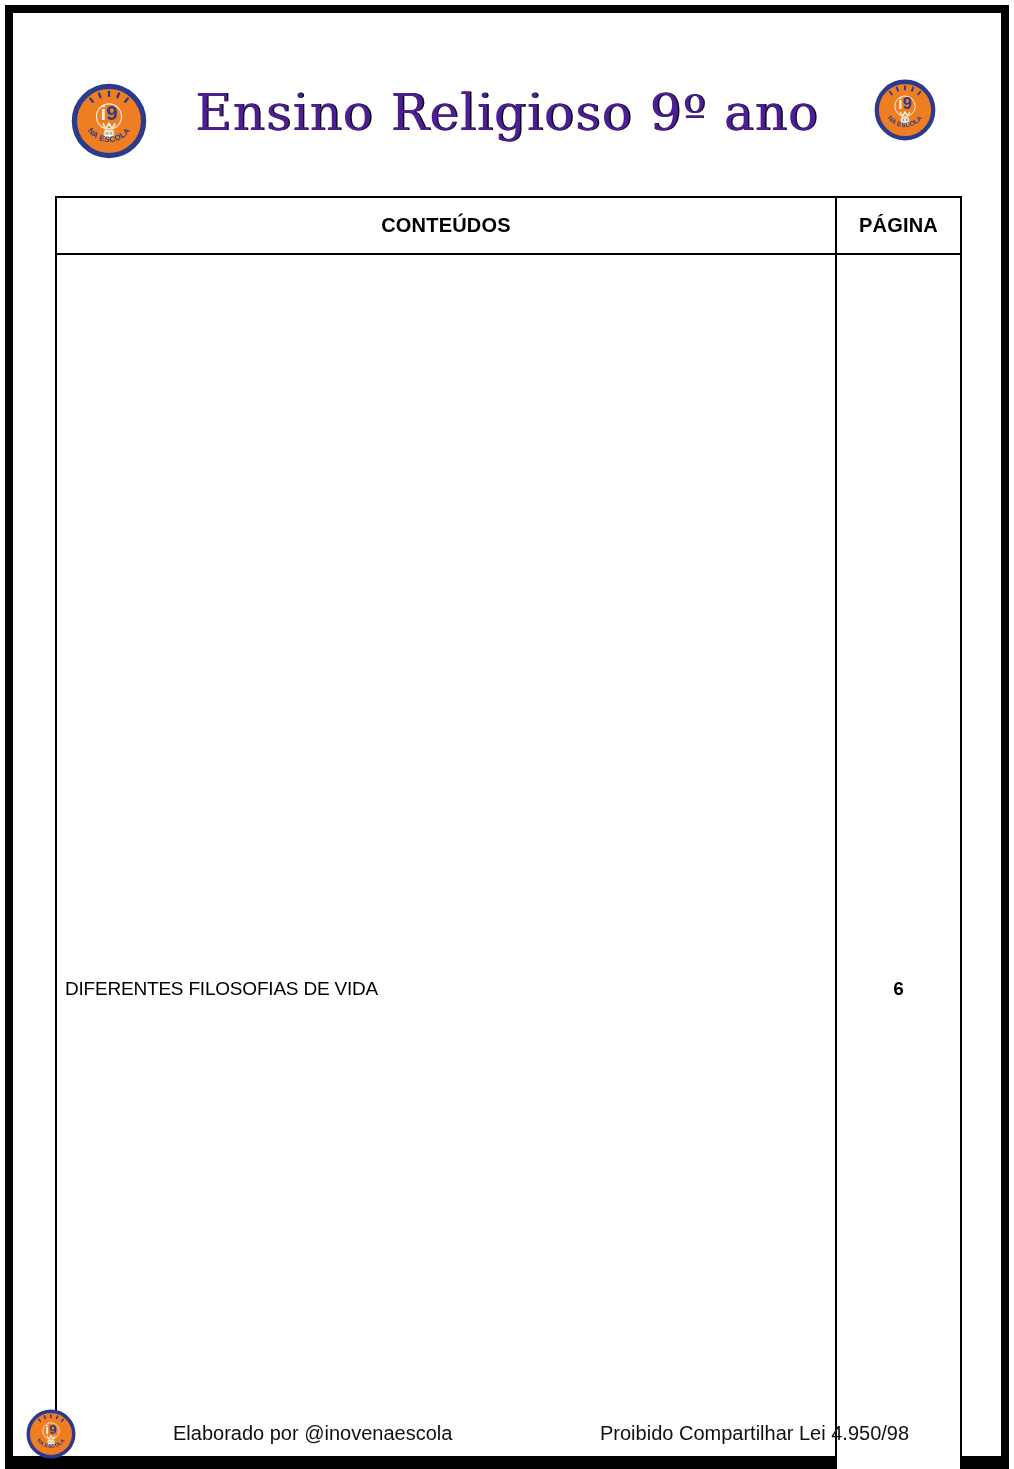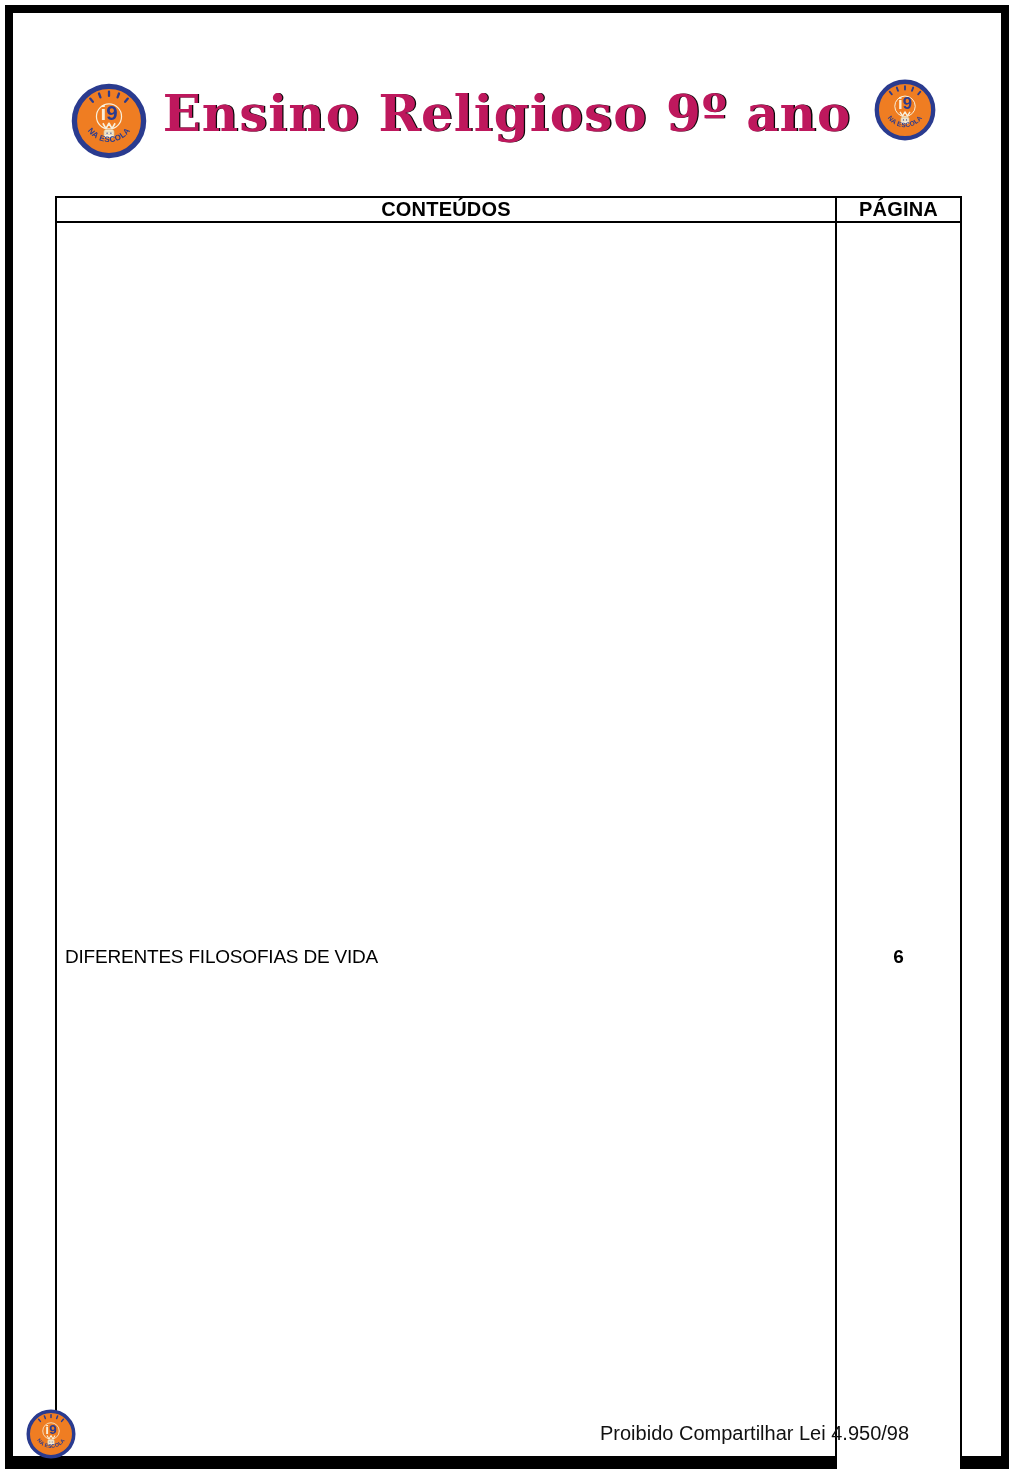--- a/index.html
+++ b/index.html
@@ -12,32 +12,32 @@
     position:absolute; left:5px; top:5px; right:5px; bottom:0;
     border:8px solid #000; border-bottom-width:13px; pointer-events:none;
   }
   .logo { position:absolute; }
   .logo svg { width:100%; height:100%; display:block; }
   .logo-tl { left:71px;  top:83px;   width:76px; height:76px; }
   .logo-tr { left:874px; top:79px;   width:62px; height:62px; }
   .logo-ft { left:26px;  top:1409px; width:50px; height:50px; }
   .title {
     position:absolute; top:86px; left:0; width:100%; text-align:center;
-    font-family:"DejaVu Serif", serif; font-weight:bold; font-size:50px;
-    letter-spacing:1px; color:#be185d; text-shadow:1.3px 0 0 #0a0a0a;
+    font-family:"DejaVu Serif", serif; font-weight:normal; font-size:50px;
+    letter-spacing:1px; color:#4c1d95; text-shadow:1.3px 0 0 #0a0a0a;
     line-height:1.1; white-space:nowrap;
   }
   table.toc {
     position:absolute; left:55px; top:196px; width:905px;
     border-collapse:collapse; table-layout:fixed;
   }
   table.toc th, table.toc td { border:2px solid #000; overflow:hidden; }
   table.toc th {
     height:16px; font-size:20px; font-weight:bold; text-align:center;
-    letter-spacing:0.2px; padding:0;
+    letter-spacing:0.2px; padding:16px;
   }
   td.label {
     height:28px; font-size:19px; letter-spacing:-0.2px;
     padding:0 4px 0 8px; white-space:pre; vertical-align:middle;
   }
   td.page {
     font-size:19px; font-weight:bold; text-align:center;
     padding:0; vertical-align:middle;
   }
   .footer-text { position:absolute; font-size:20px; color:#111; white-space:nowrap; }
@@ -110,15 +110,16 @@
           <td class="page">6</td>
         </tr>
       </tbody>
   </table>
 
   <div class="logo logo-ft">
     <svg viewBox="0 0 100 100">
         <use href="#i9logo"></use>
       </svg>
   </div>
+  <div class="footer-text credit">Elaborado por @inovenaescola</div>
   <div class="footer-text warning">Proibido Compartilhar Lei 4.950/98</div>
 
 </div>
 
 </body></html>

